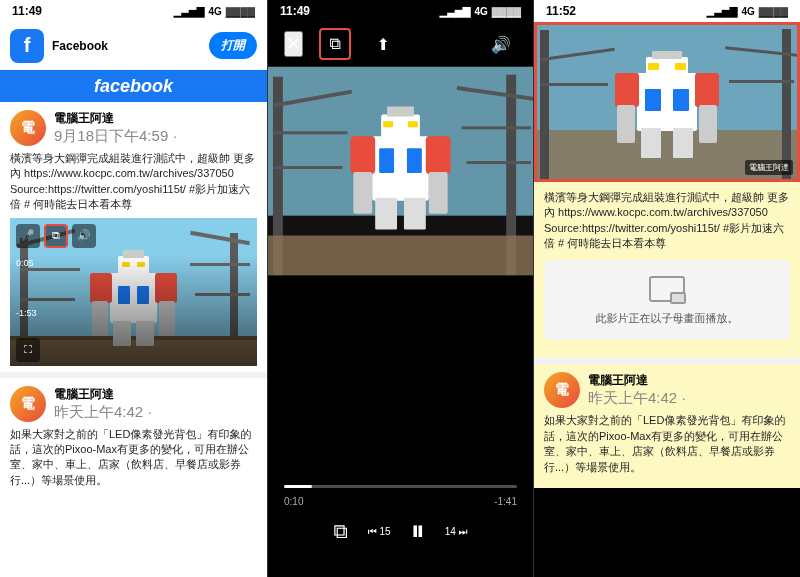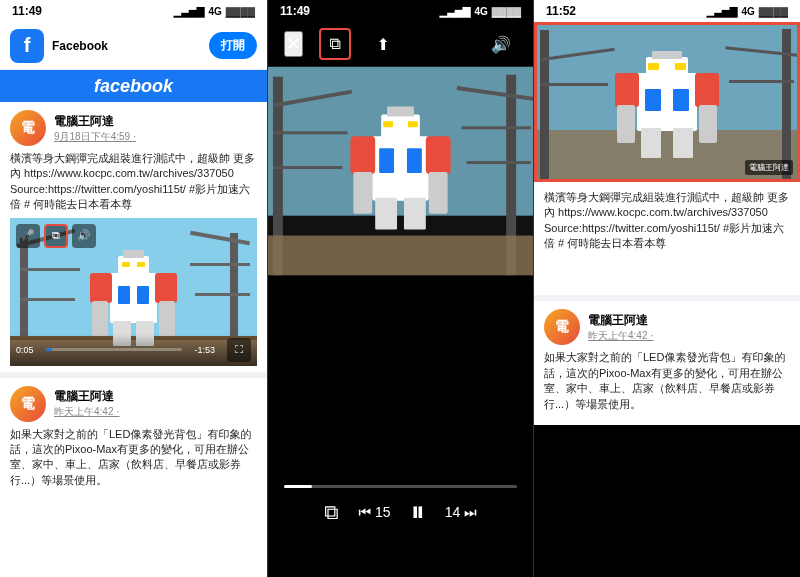--- a/index.html
+++ b/index.html
@@ -97,20 +97,21 @@
     .fb-app-info .app-name { font-size: 12px; font-weight: 600; }
     .fb-app-info .app-sub { font-size: 10px; color: #888; }
     .open-btn {
       background: #007aff;
       color: #fff;
       border: none;
       border-radius: 14px;
       padding: 5px 12px;
       font-size: 12px;
       font-weight: 600;
+      font-style: italic;
     }
 
     .panel1 .fb-header {
       height: 32px;
       background: #1877f2;
       display: flex;
       align-items: center;
       justify-content: center;
       flex-shrink: 0;
     }
@@ -139,21 +140,21 @@
       overflow: hidden;
       display: flex; align-items: center; justify-content: center;
     }
     .avatar-inner {
       width: 100%; height: 100%;
       background: linear-gradient(135deg, #f5a623, #e74c3c);
       display: flex; align-items: center; justify-content: center;
       color: white; font-size: 14px; font-weight: bold;
     }
     .feed-author { font-size: 12px; font-weight: 700; }
-    .feed-time { font-size: 10px; color: #888; text-decoration: underline; }
+    .feed-time { font-size: 15px; color: #888; }
 
     .feed-text {
       font-size: 11px;
       line-height: 1.4;
       color: #1c1e21;
       margin-bottom: 5px;
     }
 
     .video-container {
       position: relative;
@@ -183,22 +184,22 @@
       color: #fff;
       font-size: 11px;
       display: flex; align-items: center; justify-content: center;
       cursor: pointer;
     }
     .ctrl-btn.highlighted {
       border: 2px solid #e74c3c;
     }
     .video-bottom-bar {
       display: flex;
-      align-items: center;
-      gap: 12px;
+      gap: 20px;
+      flex-direction: column;
     }
     .progress-bar-wrap {
       flex: 1;
       height: 3px;
       background: rgba(255,255,255,0.3);
       border-radius: 2px;
       position: relative;
     }
     .progress-fill {
       height: 100%;
@@ -292,28 +293,28 @@
       gap: 20px;
     }
     .pb-btn {
       color: #fff;
       font-size: 20px;
       background: none;
       border: none;
       cursor: pointer;
       display: flex; align-items: center; justify-content: center;
     }
-    .pb-btn.small { font-size: 14px; }
+    .pb-btn.small { font-size: 10px; }
     .pb-btn.play { font-size: 28px; }
 
     
     .panel3 {
       width: 266px;
-      height: 425px;
-      background: #ffffff;
+      height: 488px;
+      background: #fef9c3;
       flex-shrink: 0;
       display: flex;
       flex-direction: column;
       overflow: hidden;
     }
 
     .panel3-video-area {
       position: relative;
       width: 100%;
       height: 160px;
@@ -572,20 +573,24 @@
       <rect x="108" y="132" width="22" height="32" fill="#ddd" rx="1"></rect>
       <rect x="137" y="132" width="22" height="32" fill="#ddd" rx="1"></rect>
     </svg>
   </div>
 
   <div class="panel2-black-area"></div>
 
   <div class="panel2-playback-controls">
     <div class="playback-progress">
       <div class="playback-progress-fill"></div>
+    </div>
+    <div class="playback-times">
+      <span>0:10</span>
+      <span>-1:41</span>
     </div>
     <div class="playback-buttons">
       <button class="pb-btn">⧉</button>
       <button class="pb-btn small">⏮ 15</button>
       <button class="pb-btn play">⏸</button>
       <button class="pb-btn small">14 ⏭</button>
     </div>
   </div>
 </div>
 
@@ -630,20 +635,27 @@
 
   <div class="panel3-content">
     <div class="feed-text">
       <span>橫濱等身大鋼彈完成組裝進行測試中，超級帥
 更多內
 https://www.kocpc.com.tw/archives/337050
 Source:https://twitter.com/yoshi115t/
 #影片加速六倍 # 何時能去日本看本尊</span>
     </div>
 
+    <div class="pip-notice">
+      <div class="pip-icon">
+        <div class="pip-icon-bg"></div>
+        <div class="pip-icon-sm"></div>
+      </div>
+      <div class="pip-text">此影片正在以子母畫面播放。</div>
+    </div>
   </div>
 
   <div class="panel3-feed2">
     <div class="feed-item-header">
       <div class="avatar">
         <div class="avatar-inner">電</div>
       </div>
       <div>
         <div class="feed-author">電腦王阿達</div>
         <div class="feed-time">昨天上午4:42 · </div>

